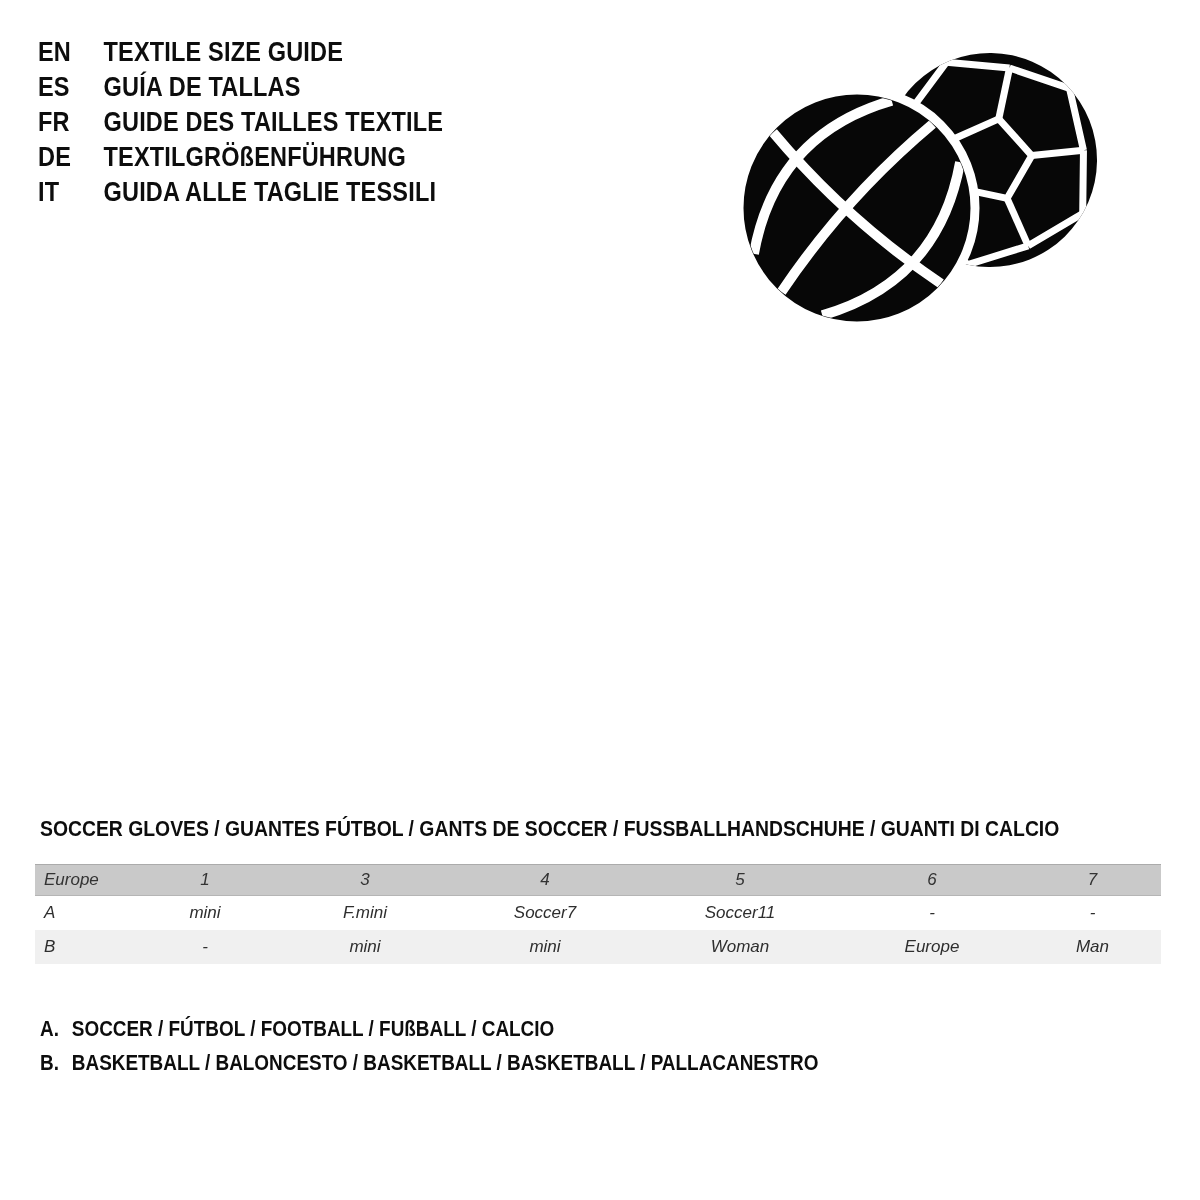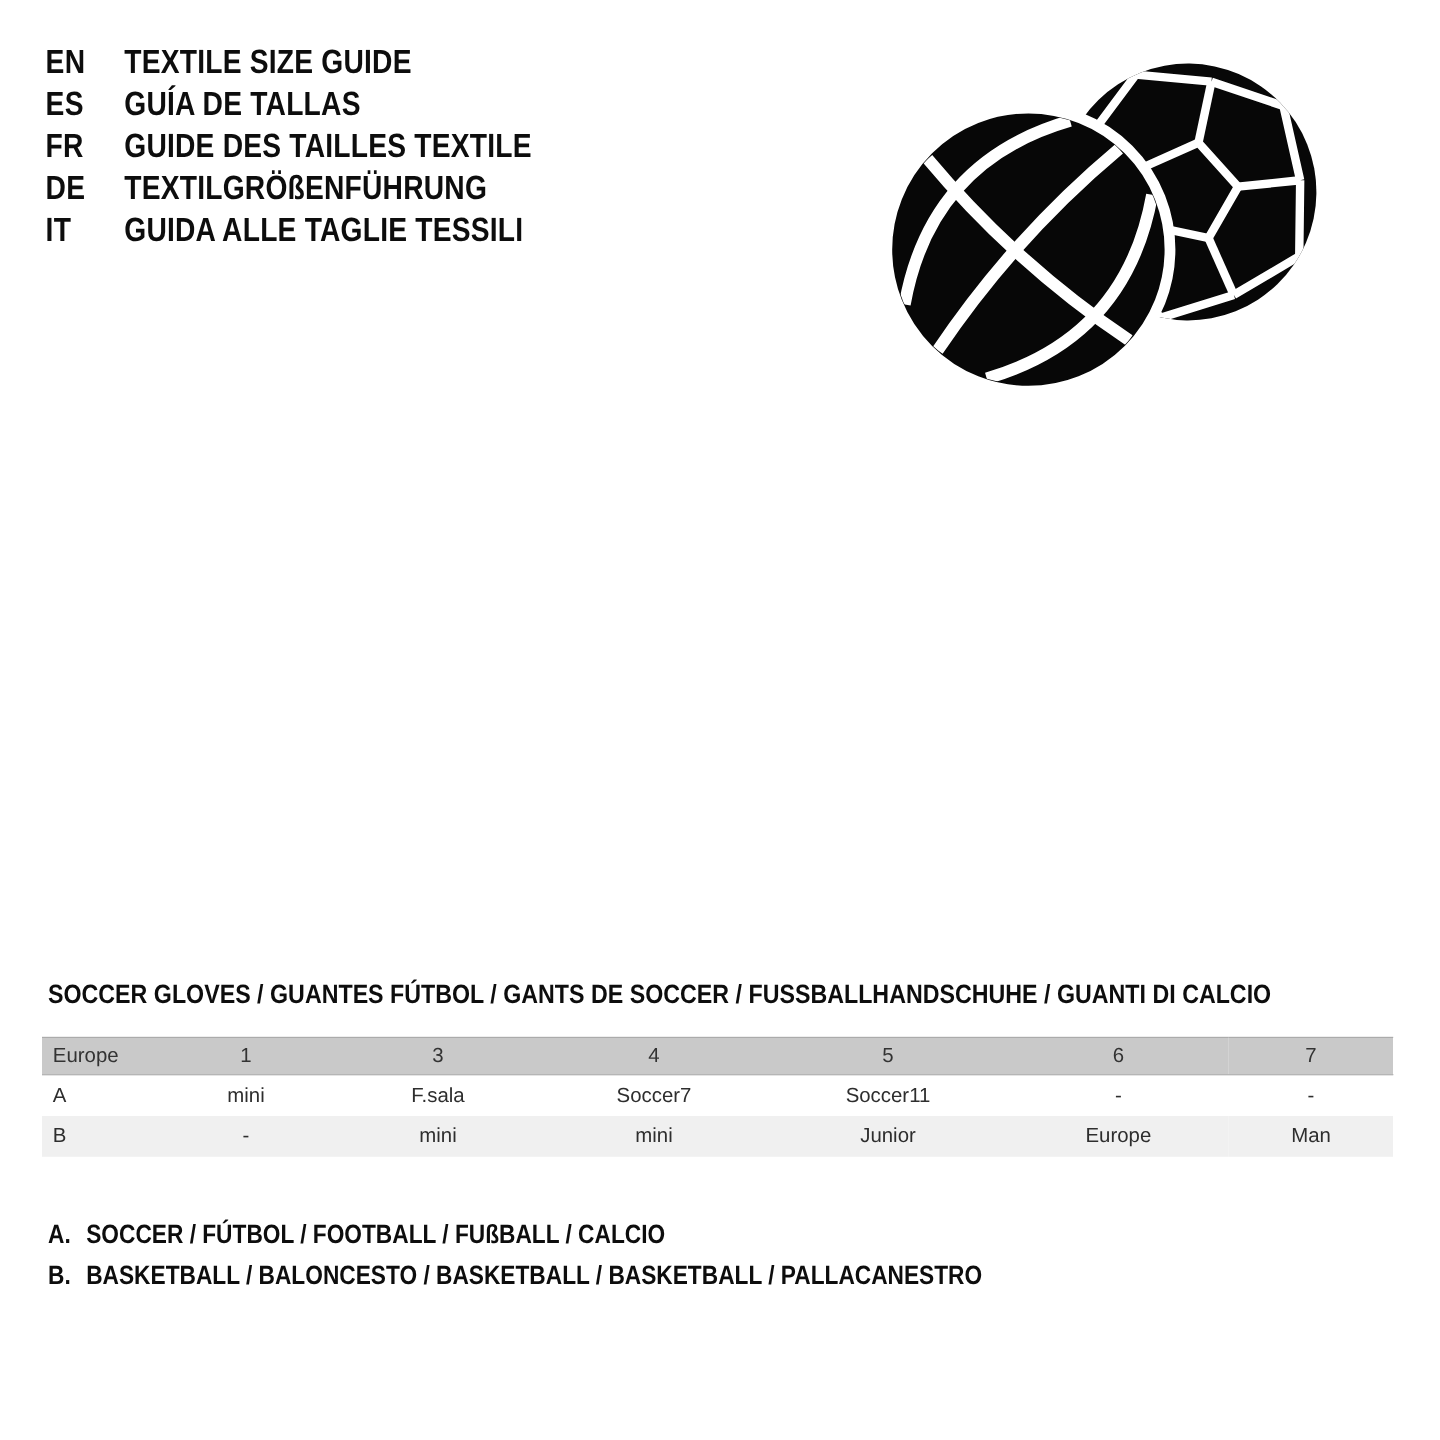--- a/index.html
+++ b/index.html
@@ -36,21 +36,21 @@
   }
 
   
   table.size-table {
     position: absolute; left: 35px; top: 864px; width: 1126px;
     border-collapse: collapse; table-layout: fixed;
     font-size: 17px; color: #2e2e2e;
   }
   table.size-table td, table.size-table th {
     padding: 0; font-weight: normal; text-align: center;
-    white-space: nowrap; overflow: hidden;
+    white-space: nowrap; overflow: hidden; font-style: italic;
   }
   table.size-table thead th {
     background: #c9c9c9; height: 30px;
     border-top: 1px solid #ababab; border-bottom: 1px solid #b5b5b5;
     color: #333333;
   }
   table.size-table th.left, table.size-table td.left {
     text-align: left; padding-left: 9px;
   }
   table.size-table tbody tr { height: 34px; }
@@ -153,32 +153,32 @@
       <th>4</th>
       <th>5</th>
       <th>6</th>
       <th>7</th>
     </tr>
   </thead>
   <tbody>
     <tr>
       <td class="left">A</td>
       <td>mini</td>
-      <td>F.sala</td>
+      <td>F.mini</td>
       <td>Soccer7</td>
       <td>Soccer11</td>
       <td>-</td>
       <td>-</td>
     </tr>
     <tr class="stripe">
       <td class="left">B</td>
       <td>-</td>
       <td>mini</td>
       <td>mini</td>
-      <td>Junior</td>
+      <td>Woman</td>
       <td>Europe</td>
       <td>Man</td>
     </tr>
   </tbody>
 </table>
 
 <div class="legend">
   <div class="legend-row">
     <span class="legend-key">A.</span>
     <span class="legend-text">SOCCER / FÚTBOL / FOOTBALL / FUßBALL / CALCIO</span>

